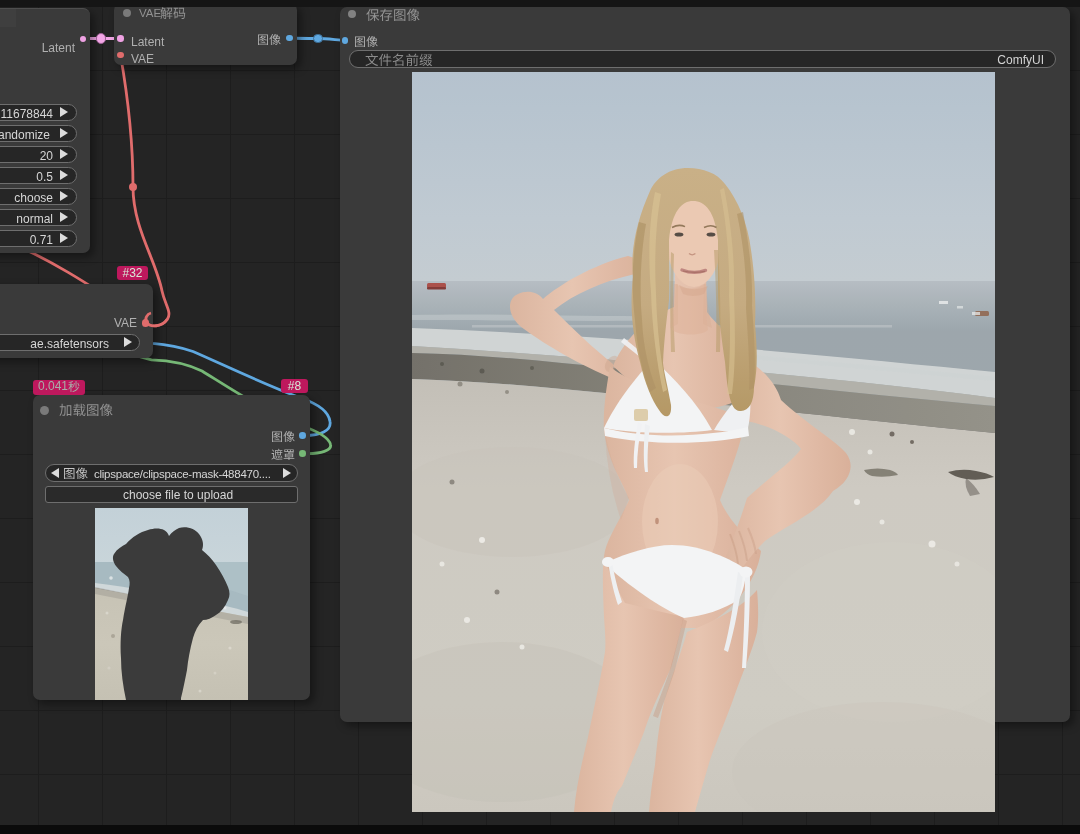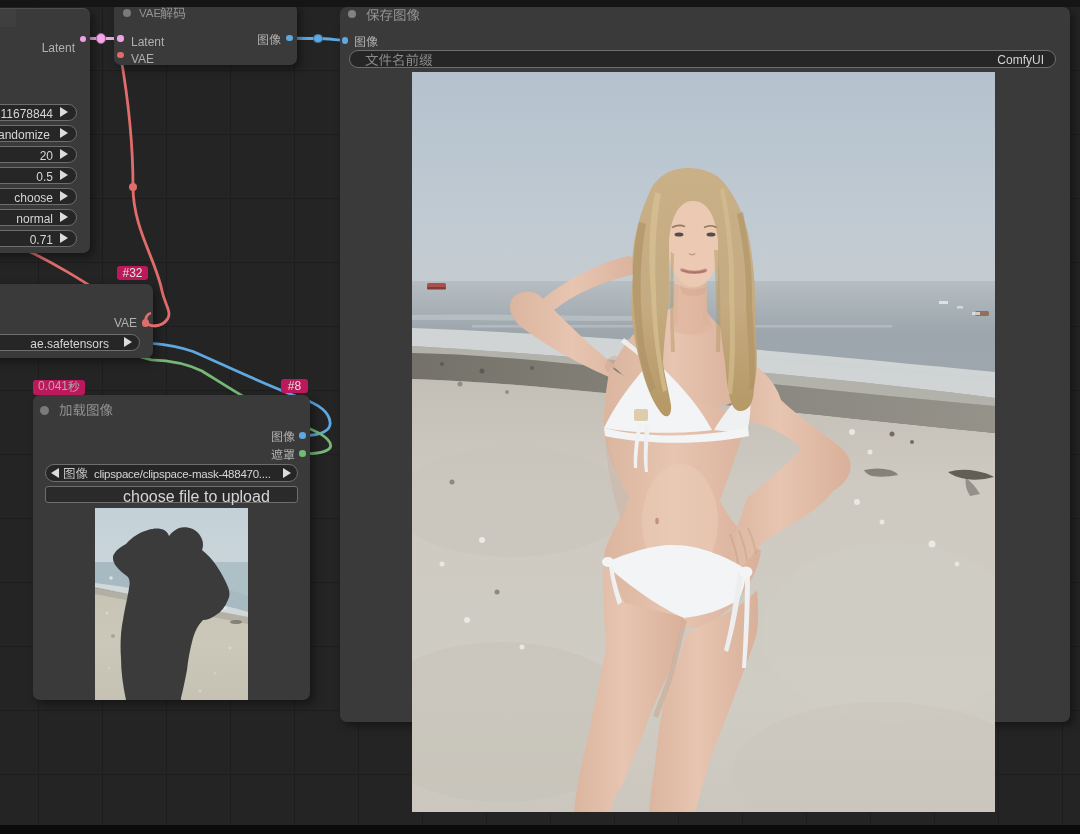--- a/index.html
+++ b/index.html
@@ -323,21 +323,21 @@
           <path d="M84 796H917V-80H842V728H156V-80H84ZM126 29H885V-38H126ZM375 279 407 325Q447 317 491 304Q535 292 576 277Q616 263 644 250L613 199Q585 213 544 228Q504 244 460 257Q415 270 375 279ZM414 708 477 686Q449 641 410 598Q372 554 330 517Q287 480 245 452Q240 459 230 467Q220 476 210 484Q200 492 192 497Q256 535 316 591Q376 646 414 708ZM681 628H695L706 631L749 606Q711 544 650 492Q590 441 516 401Q443 361 364 332Q286 303 210 285Q206 294 201 306Q195 318 188 328Q181 339 174 346Q248 361 324 386Q400 411 469 446Q539 481 594 524Q649 567 681 617ZM370 573Q414 521 486 477Q558 433 645 402Q733 370 823 353Q813 344 800 327Q788 310 781 296Q690 316 601 352Q513 388 438 438Q364 488 315 548ZM391 628H704V570H351ZM275 152 310 203Q361 197 416 188Q472 178 527 166Q582 155 630 142Q679 129 715 117L682 61Q634 78 565 96Q496 113 420 128Q344 144 275 152Z" fill="#c8c8c8"></path>
         </g>
         <g transform="translate(12.5,12) scale(0.01250,-0.01250)">
           <path d="M471 769H718V709H471ZM425 571V471H829V571ZM358 629H898V413H358ZM517 364 568 394Q617 357 648 308Q680 259 695 206Q711 153 712 103Q714 53 703 14Q692 -25 670 -45Q651 -65 631 -72Q610 -79 584 -79Q555 -80 521 -77Q520 -64 516 -45Q512 -26 503 -12Q523 -14 540 -15Q556 -16 569 -16Q584 -16 596 -13Q608 -10 618 3Q633 17 640 47Q647 78 644 119Q642 159 628 203Q614 247 587 289Q560 331 517 364ZM582 308 630 283Q595 249 543 214Q492 179 435 150Q379 121 329 102Q322 114 309 128Q297 143 287 151Q337 166 393 191Q449 216 499 246Q549 277 582 308ZM636 212 688 187Q647 139 585 94Q523 50 455 14Q387 -22 322 -44Q314 -31 301 -15Q289 0 278 10Q342 29 410 60Q478 91 538 131Q598 171 636 212ZM858 370 909 322Q875 300 834 278Q793 256 753 236Q712 217 677 202L638 242Q672 258 713 280Q753 302 792 326Q831 350 858 370ZM487 839 559 826Q518 750 456 671Q393 591 305 523Q300 531 291 540Q283 550 273 558Q264 566 256 571Q311 610 356 656Q400 703 433 750Q466 797 487 839ZM691 769H707L721 773L765 741Q740 698 705 654Q671 609 638 578Q632 588 620 600Q608 613 599 620Q616 638 634 661Q652 685 667 710Q682 735 691 756ZM792 280Q807 228 833 180Q859 132 894 94Q929 57 970 34Q958 24 944 7Q930 -10 921 -23Q854 19 807 96Q759 174 733 265ZM605 610H667V604Q667 578 661 544Q655 509 637 470Q619 431 582 392Q545 352 484 316Q422 279 330 249Q323 258 311 272Q299 286 287 296Q375 323 433 356Q491 390 525 425Q560 460 577 494Q594 527 600 556Q605 585 605 606ZM262 836 333 815Q303 730 261 648Q220 565 172 493Q125 420 72 363Q69 372 61 386Q53 400 45 414Q36 429 29 437Q76 486 119 551Q162 615 199 688Q236 761 262 836ZM159 570 229 641 230 640V-77H159Z" fill="#c8c8c8"></path>
         </g>
       </svg>
     </div>
     <div class="val" style="left:61px;top:73.5px;font-size:11.5px;letter-spacing:-0.25px">clipspace/clipspace-mask-488470....</div>
     <div class="tri-r" style="left:250px;top:72.8px"></div>
     <div class="pill" style="left:12px;top:90.5px;width:252.5px;height:17px;border-radius:3px;background:#2a2a2a"></div>
-    <div class="val" style="left:90px;top:94px;font-size:16px">choose file to upload</div>
+    <div class="val" style="left:90px;top:94px;font-size:12px">choose file to upload</div>
     <div class="abs" style="left:62px;top:112.5px;width:153px;height:192px" id="thumb">
       <svg width="153" height="192" viewBox="0 0 153 192" style="position:absolute">
 <defs>
 <linearGradient id="tsky" x1="0" y1="0" x2="0" y2="1">
  <stop offset="0" stop-color="#c3d1d8"></stop>
             <stop offset="1" stop-color="#c9d5da"></stop>
 </linearGradient>
 <linearGradient id="tsand" x1="0" y1="0" x2="0" y2="1">
  <stop offset="0" stop-color="#c7c3b5"></stop>
             <stop offset="0.5" stop-color="#cbc7b9"></stop>

